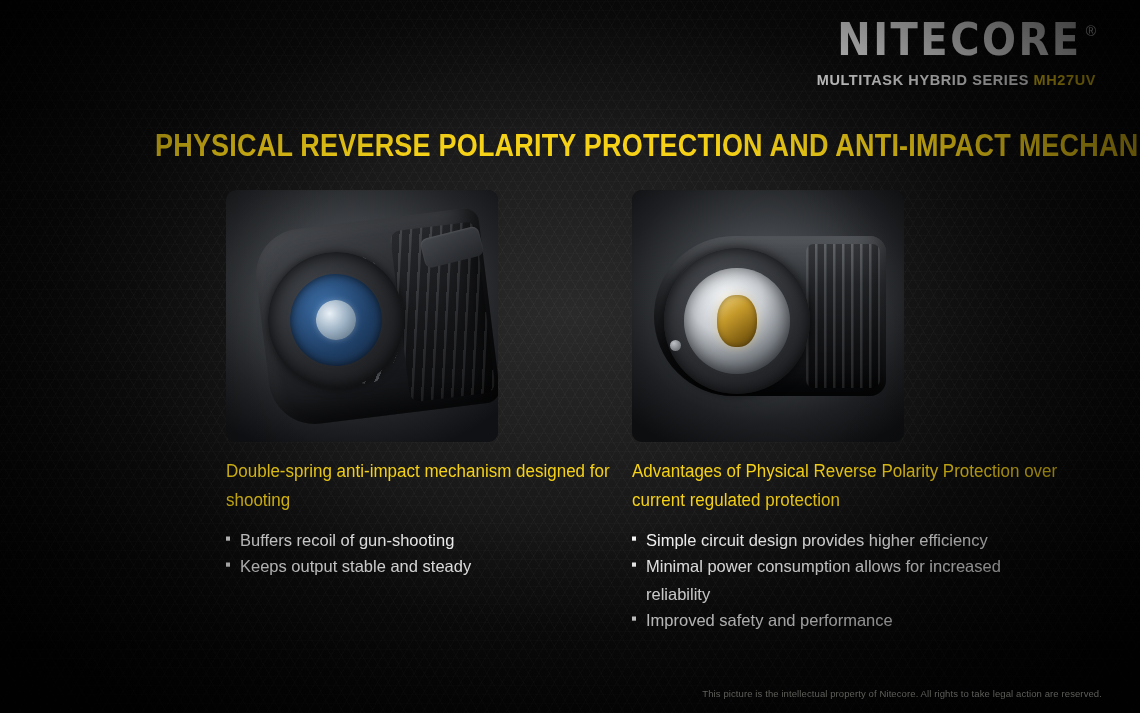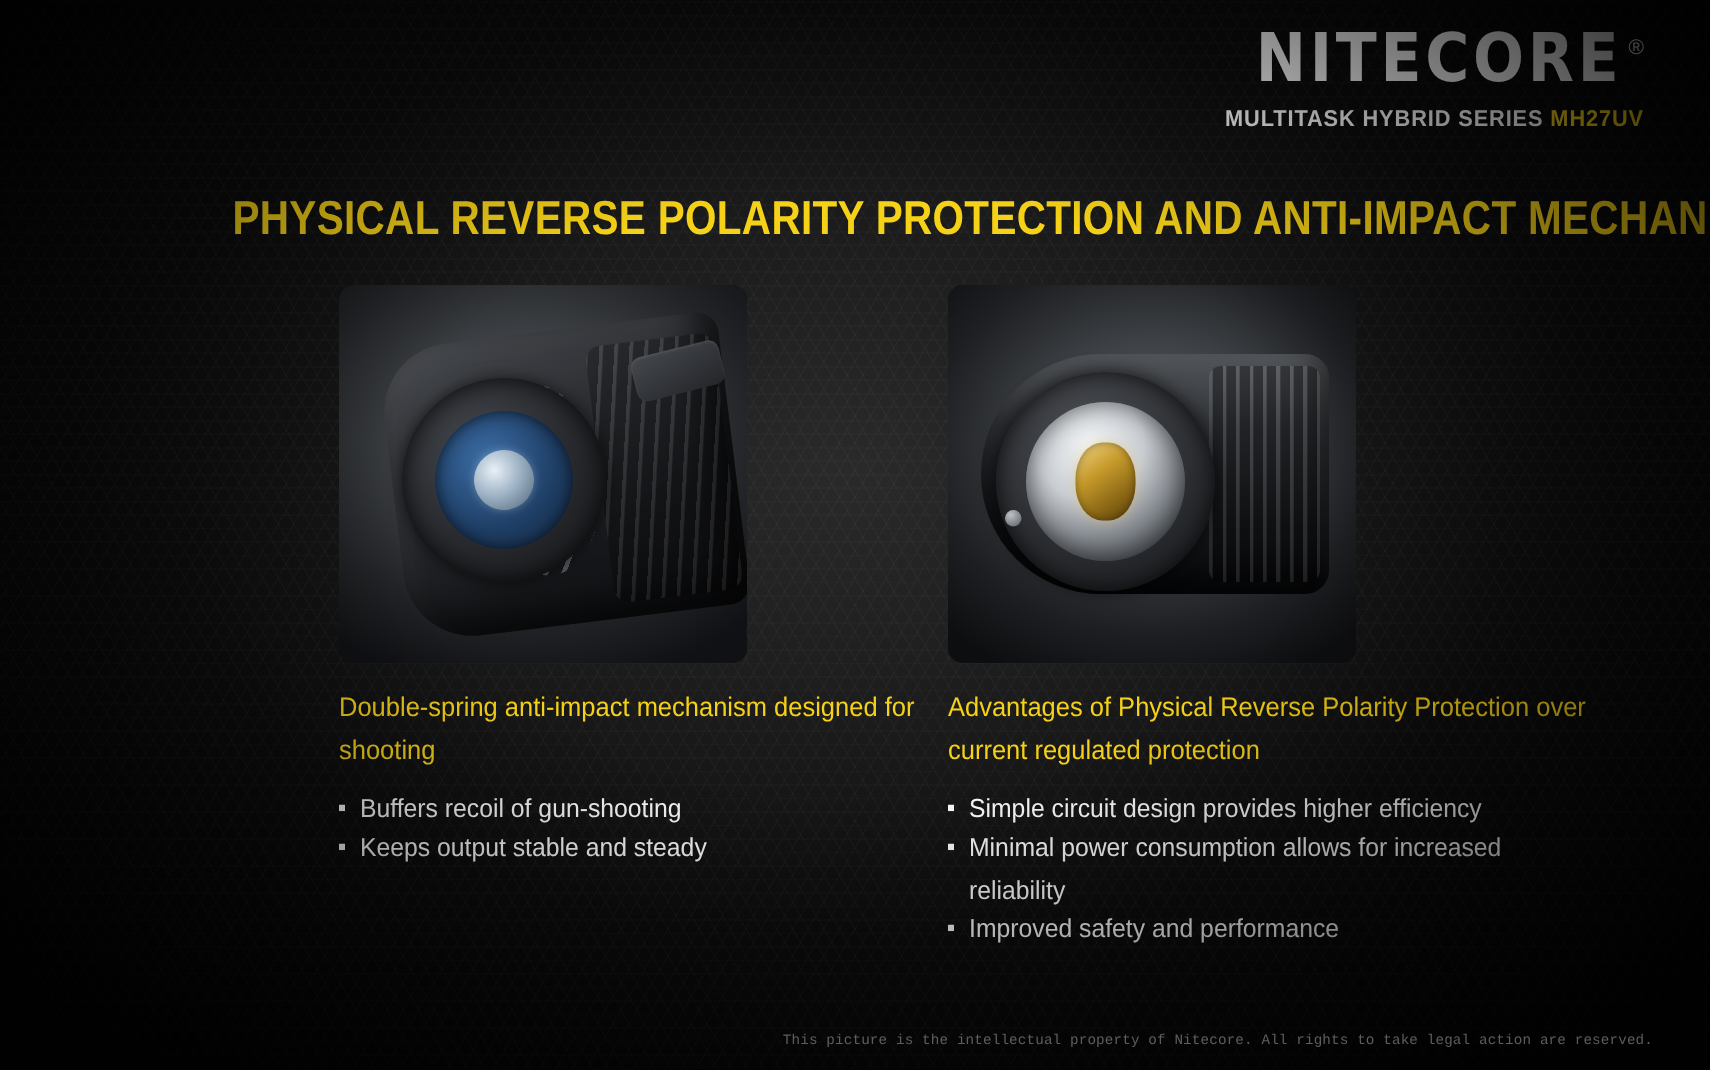--- a/index.html
+++ b/index.html
@@ -268,21 +268,21 @@
     width: 4px; height: 4px;
     background: #ffffff;
   }
 
   
   #footer {
     position: absolute;
     right: 38px;
     bottom: 14px;
     color: #6d6d68;
-    font-family: Liberation Mono, monospace;
+    font-family: Liberation Sans, sans-serif;
     font-size: 9.5px;
     letter-spacing: 0.1px;
     opacity: 0.85;
   }
 </style>
 </head>
 <body>
 
 <div id="page">
 

